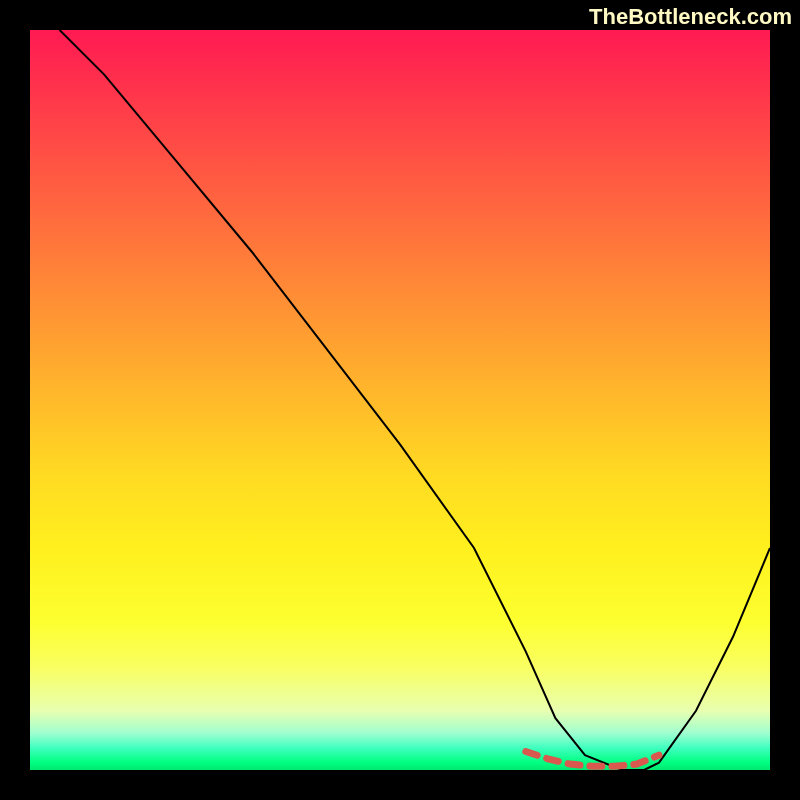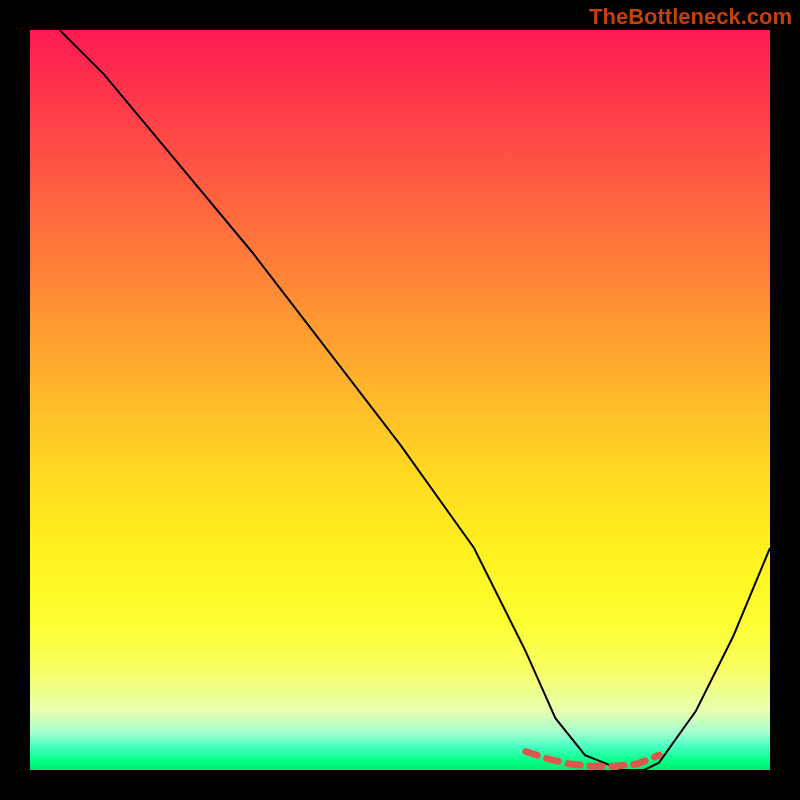--- a/index.html
+++ b/index.html
@@ -13,21 +13,21 @@
   .container {
     position: relative;
     width: 800px;
     height: 800px;
     background: #000;
   }
   .watermark {
     position: absolute;
     top: 4px;
     right: 8px;
-    color: #c2410c;
+    color: #fef9c3;
     font-size: 22px;
     font-weight: bold;
     z-index: 10;
   }
   .plot-area {
     position: absolute;
     left: 30px;
     top: 30px;
     width: 740px;
     height: 740px;

